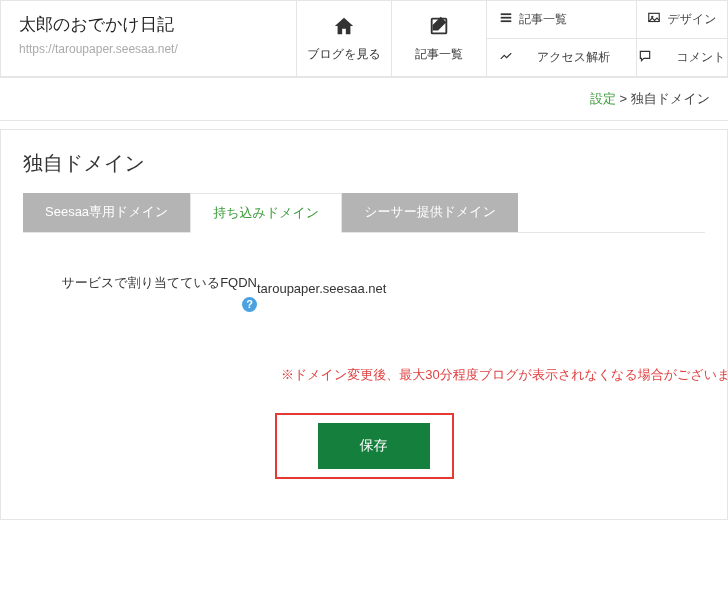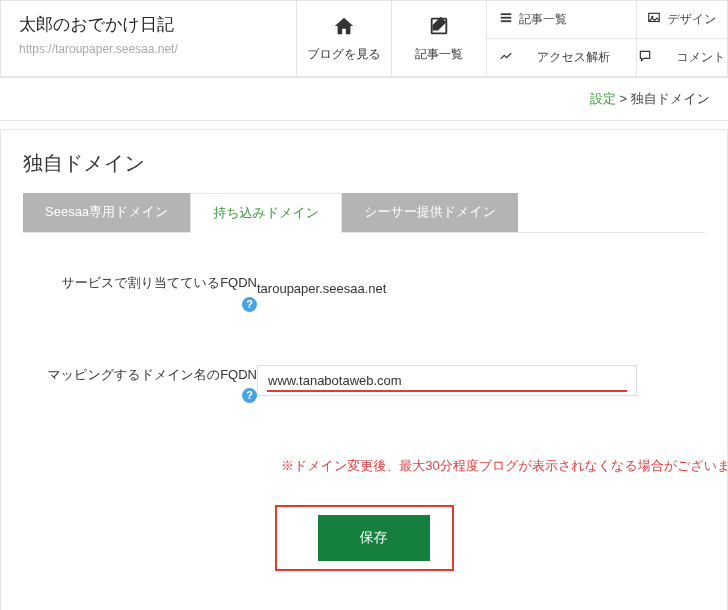--- a/index.html
+++ b/index.html
@@ -234,31 +234,20 @@
   <div class="form-area">
 
     <div class="row">
       <div class="label-col">
         <span>サービスで割り当てているFQDN</span>
         <span class="help-icon">?</span>
       </div>
       <div class="value-col">taroupaper.seesaa.net</div>
     </div>
 
-    <div class="row">
-      <div class="label-col">
-        <span>マッピングするドメイン名のFQDN</span>
-        <span class="help-icon">?</span>
-      </div>
-      <div class="value-col" style="padding-top:0;">
-        <span class="underline-red">
-          <input class="domain-input" type="text" value="www.tanabotaweb.com" style="">
-        </span>
-      </div>
-    </div>
 
     <div class="warning">
       <div>※ドメイン変更後、最大30分程度ブログが表示されなくなる場合がございます。</div>
     </div>
 
     <div class="save-wrap">
       <div class="save-frame">
         <button class="save-btn">保存</button>
       </div>
     </div>

